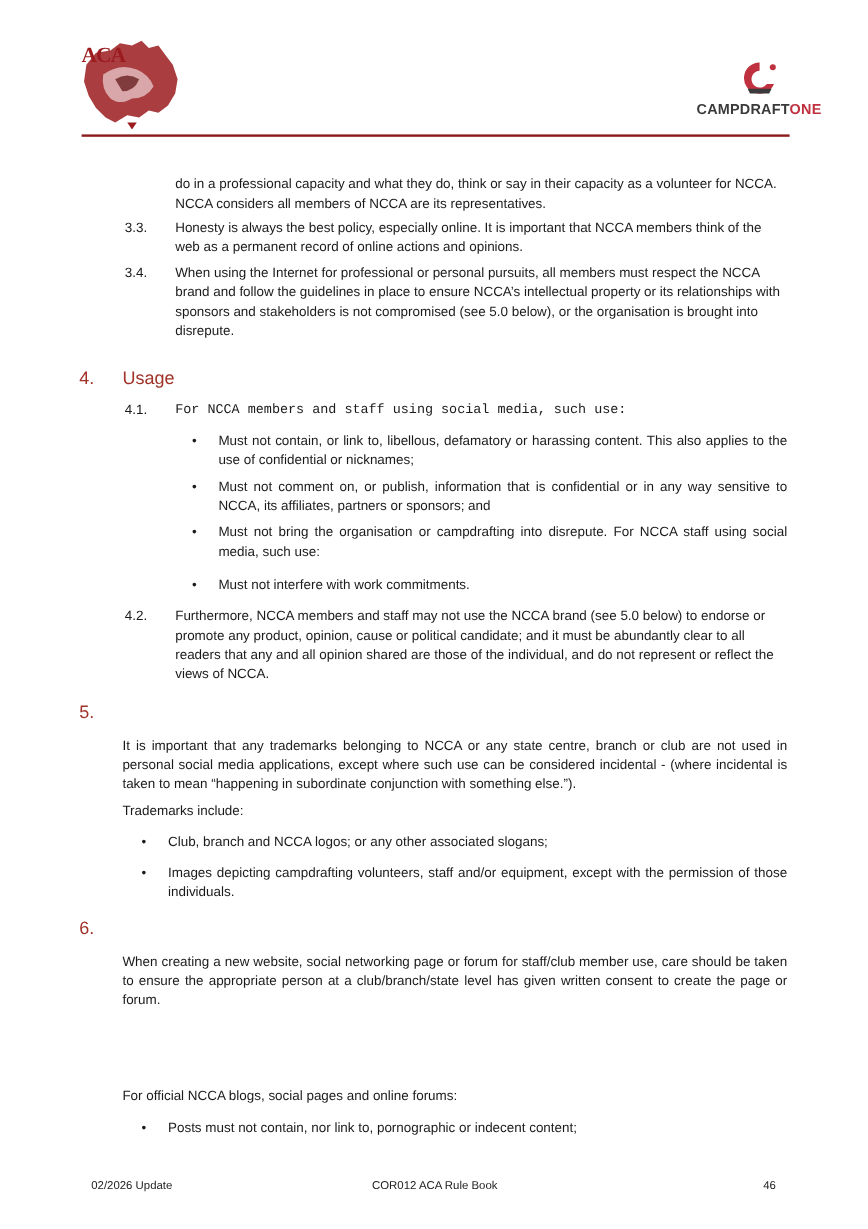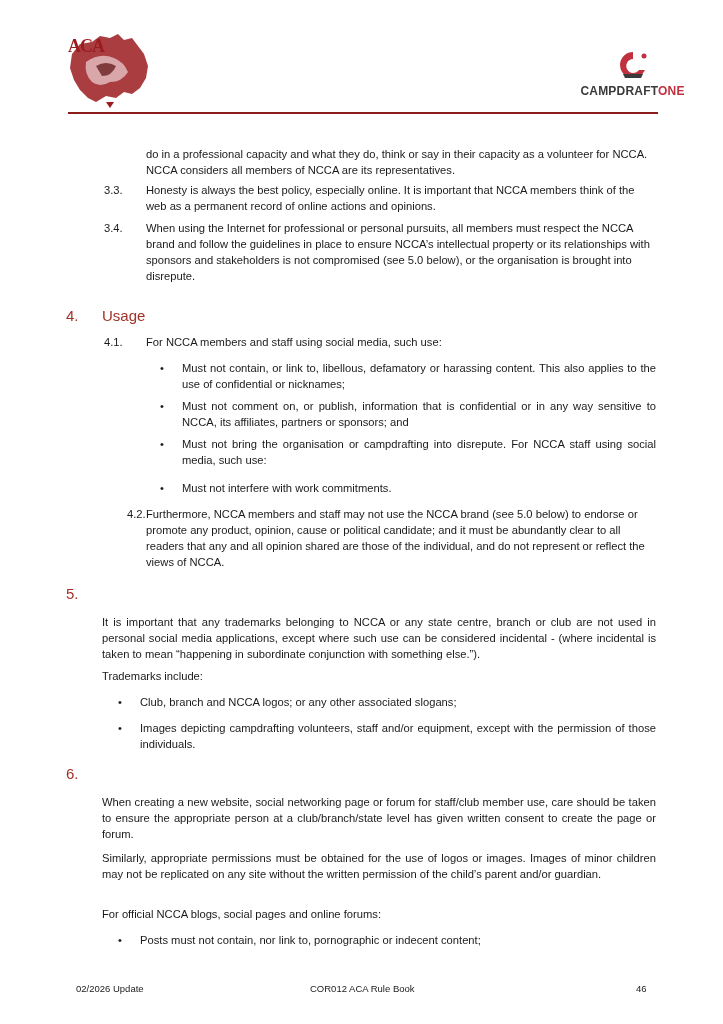--- a/index.html
+++ b/index.html
@@ -65,40 +65,40 @@
 
     <div class="num" style="left:104px;top:220px;">3.4.</div>
     <div class="para" style="left:146px;top:220px;width:510px;">When using the Internet for professional or personal pursuits, all members must respect the NCCA brand and follow the guidelines in place to ensure NCCA’s intellectual property or its relationships with sponsors and stakeholders is not compromised (see 5.0 below), or the organisation is brought into disrepute.</div>
 
     <div class="heading" style="left:66px;top:308px;width:500px;height:20px;">
       <span class="hn">4.</span>
       <span class="ht">Usage</span>
     </div>
 
     <div class="num" style="left:104px;top:334px;">4.1.</div>
-    <div class="para" style="left:146px;top:334px;width:510px;">For NCCA members and staff using social media, such use:</div>
+    <div class="para" style="left:146px;top:334px;width:510px;font-family:Liberation Mono, monospace;">For NCCA members and staff using social media, such use:</div>
 
     <div class="bullet" style="left:160px;top:360px;width:496px;">
       <span class="dot">•</span>
       <div class="bt justify" style="left:22px;top:0;width:474px;">Must not contain, or link to, libellous, defamatory or harassing content. This also applies to the use of confidential or nicknames;</div>
     </div>
     <div class="bullet" style="left:160px;top:398px;width:496px;">
       <span class="dot">•</span>
       <div class="bt justify" style="left:22px;top:0;width:474px;">Must not comment on, or publish, information that is confidential or in any way sensitive to NCCA, its affiliates, partners or sponsors; and</div>
     </div>
     <div class="bullet" style="left:160px;top:436px;width:496px;">
       <span class="dot">•</span>
       <div class="bt justify" style="left:22px;top:0;width:474px;">Must not bring the organisation or campdrafting into disrepute. For NCCA staff using social media, such use:</div>
     </div>
     <div class="bullet" style="left:160px;top:480px;width:496px;">
       <span class="dot">•</span>
       <div class="bt" style="left:22px;top:0;width:474px;">Must not interfere with work commitments.</div>
     </div>
 
-    <div class="num" style="left:104px;top:506px;margin-left:23px;">4.2.</div>
+    <div class="num" style="left:104px;top:506px;">4.2.</div>
     <div class="para" style="left:146px;top:506px;width:510px;">Furthermore, NCCA members and staff may not use the NCCA brand (see 5.0 below) to endorse or promote any product, opinion, cause or political candidate; and it must be abundantly clear to all readers that any and all opinion shared are those of the individual, and do not represent or reflect the views of NCCA.</div>
 
     <div class="heading" style="left:66px;top:586px;width:560px;height:20px;">
       <span class="hn">5.</span>
     </div>
 
     <div class="para justify" style="left:102px;top:614px;width:554px;">It is important that any trademarks belonging to NCCA or any state centre, branch or club are not used in personal social media applications, except where such use can be considered incidental - (where incidental is taken to mean “happening in subordinate conjunction with something else.”).</div>
     <div class="para" style="left:102px;top:668px;width:554px;">Trademarks include:</div>
 
     <div class="bullet" style="left:118px;top:694px;width:538px;">
@@ -108,21 +108,20 @@
     <div class="bullet" style="left:118px;top:720px;width:538px;">
       <span class="dot">•</span>
       <div class="bt justify" style="left:22px;top:0;width:516px;">Images depicting campdrafting volunteers, staff and/or equipment, except with the permission of those individuals.</div>
     </div>
 
     <div class="heading" style="left:66px;top:766px;width:600px;height:20px;">
       <span class="hn">6.</span>
     </div>
 
     <div class="para justify" style="left:102px;top:794px;width:554px;">When creating a new website, social networking page or forum for staff/club member use, care should be taken to ensure the appropriate person at a club/branch/state level has given written consent to create the page or forum.</div>
-    <div class="para justify" style="left:102px;top:850px;width:554px;">Similarly, appropriate permissions must be obtained for the use of logos or images. Images of minor children may not be replicated on any site without the written permission of the child’s parent and/or guardian.</div>
     <div class="para" style="left:102px;top:906px;width:554px;">For official NCCA blogs, social pages and online forums:</div>
 
     <div class="bullet" style="left:118px;top:932px;width:538px;">
       <span class="dot">•</span>
       <div class="bt" style="left:22px;top:0;width:516px;">Posts must not contain, nor link to, pornographic or indecent content;</div>
     </div>
   </div>
 
   <div class="footer" style="left:76px;">02/2026 Update</div>
   <div class="footer" style="left:310px;">COR012 ACA Rule Book</div>

